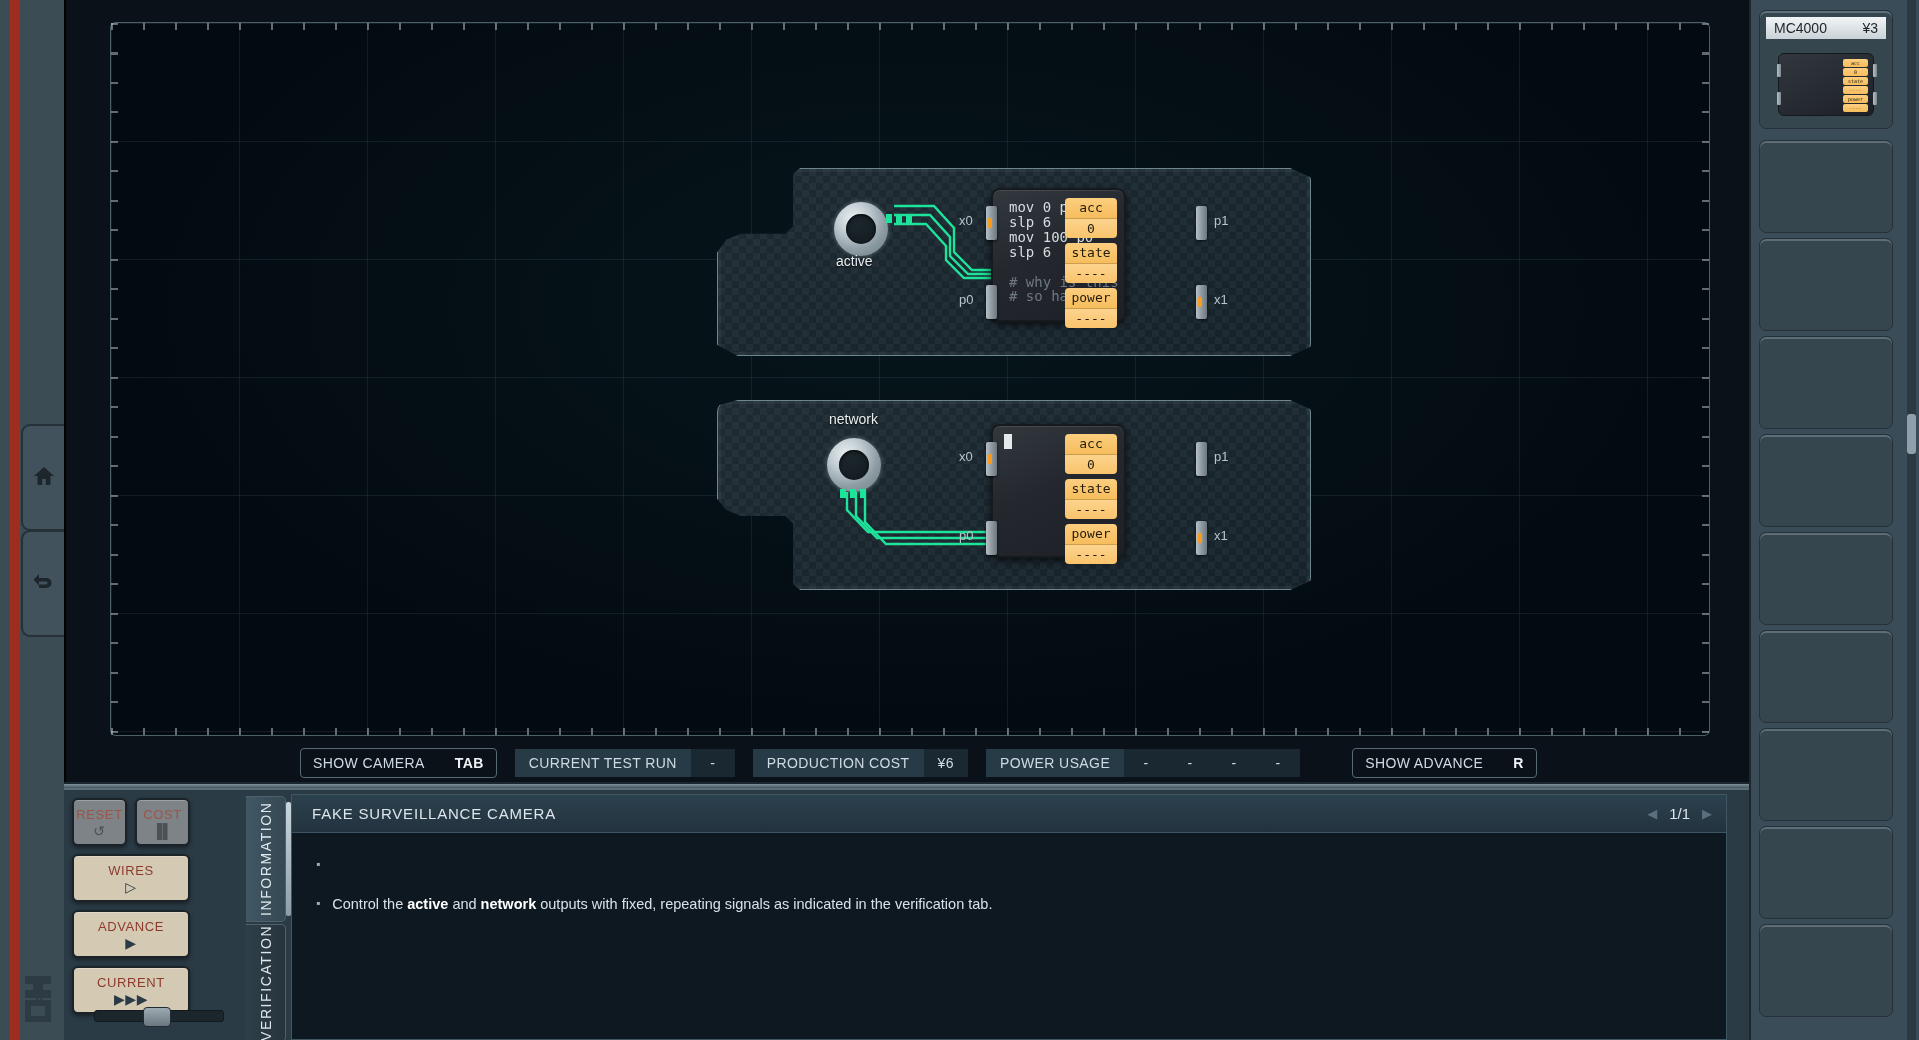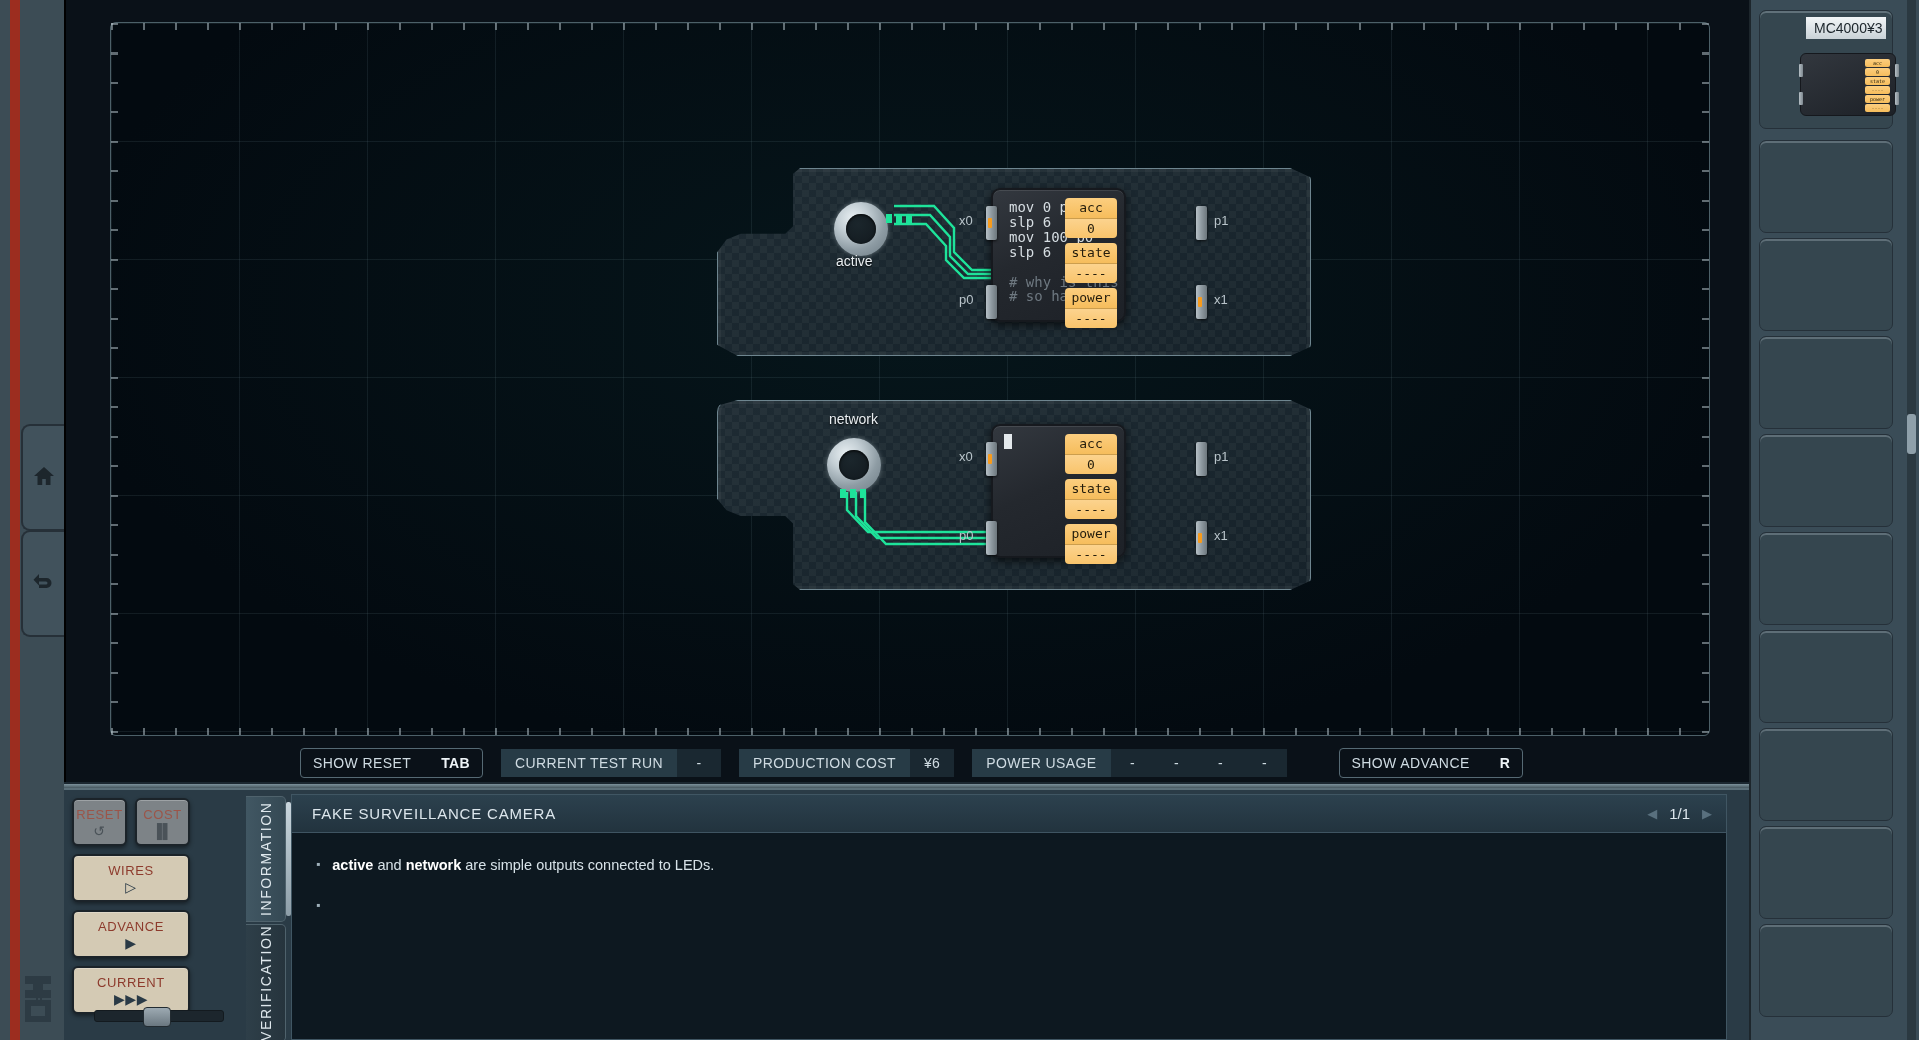--- a/index.html
+++ b/index.html
@@ -275,21 +275,20 @@
   
   .sidebar {
     position: absolute; left: 1749px; top: 0; width: 170px; height: 1040px;
     background: #3a4c57;
     border-left: 2px solid #1d262c;
   }
   .sb-item {
     position: absolute; left: 8px; width: 134px;
     background: #35464f; border: 1px solid #253039; border-radius: 7px;
     box-shadow: inset 0 2px 0 rgba(200,215,222,0.30);
-    padding-left: 40px;
   }
   .sb-name {
     margin: 6px 6px 0 6px; height: 22px;
     display: flex; align-items: center; justify-content: space-between;
     padding: 0 8px;
     background: linear-gradient(to bottom, #f2f5f7, #c9d2d7);
     color: #1b242a; font-size: 14px;
   }
   .sb-thumb {
     margin: 14px auto 12px auto; width: 96px; height: 63px;
@@ -451,21 +450,21 @@
     <div class="port-label" style="left:893px; top:528px;">p0</div>
     <div class="port" style="left:1130px; top:442px;"></div>
     <div class="port-label" style="left:1148px; top:449px;">p1</div>
     <div class="port hot" style="left:1130px; top:521px;"></div>
     <div class="port-label" style="left:1148px; top:528px;">x1</div>
   </div>
 
   <div class="statusbar">
     <div class="sb-group">
       <div class="sb-outline">
-        <span>SHOW RESET</span>
+        <span>SHOW CAMERA</span>
         <span class="key">TAB</span>
       </div>
     </div>
     <div class="sb-group">
       <div class="sb-pill lbl">CURRENT TEST RUN</div>
       <div class="sb-pill val">-</div>
     </div>
     <div class="sb-group">
       <div class="sb-pill lbl">PRODUCTION COST</div>
       <div class="sb-pill val">¥6</div>
@@ -527,24 +526,24 @@
         <div class="doc-title">FAKE SURVEILLANCE CAMERA</div>
         <div class="pager">
           <span class="arrow">◀</span>
           <span>1/1</span>
           <span class="arrow">▶</span>
         </div>
       </div>
       <div class="doc-body">
           <div class="bullet">
             <span class="dot">▪</span>
-            <span><b>active</b><span> and </span><b>network</b><span> are simple outputs connected to LEDs.</span></span>
           </div>
           <div class="bullet">
             <span class="dot">▪</span>
+            <span><span>Control the </span><b>active</b><span> and </span><b>network</b><span> outputs with fixed, repeating signals as indicated in the verification tab.</span></span>
           </div>
         </div>
     </div>
   </div>
 
   <div class="sidebar">
     <div class="sb-scroll"></div>
     <div class="sb-thumbbar"></div>
   <div class="sb-item" style="top: 10px;">
         <div class="sb-name">

